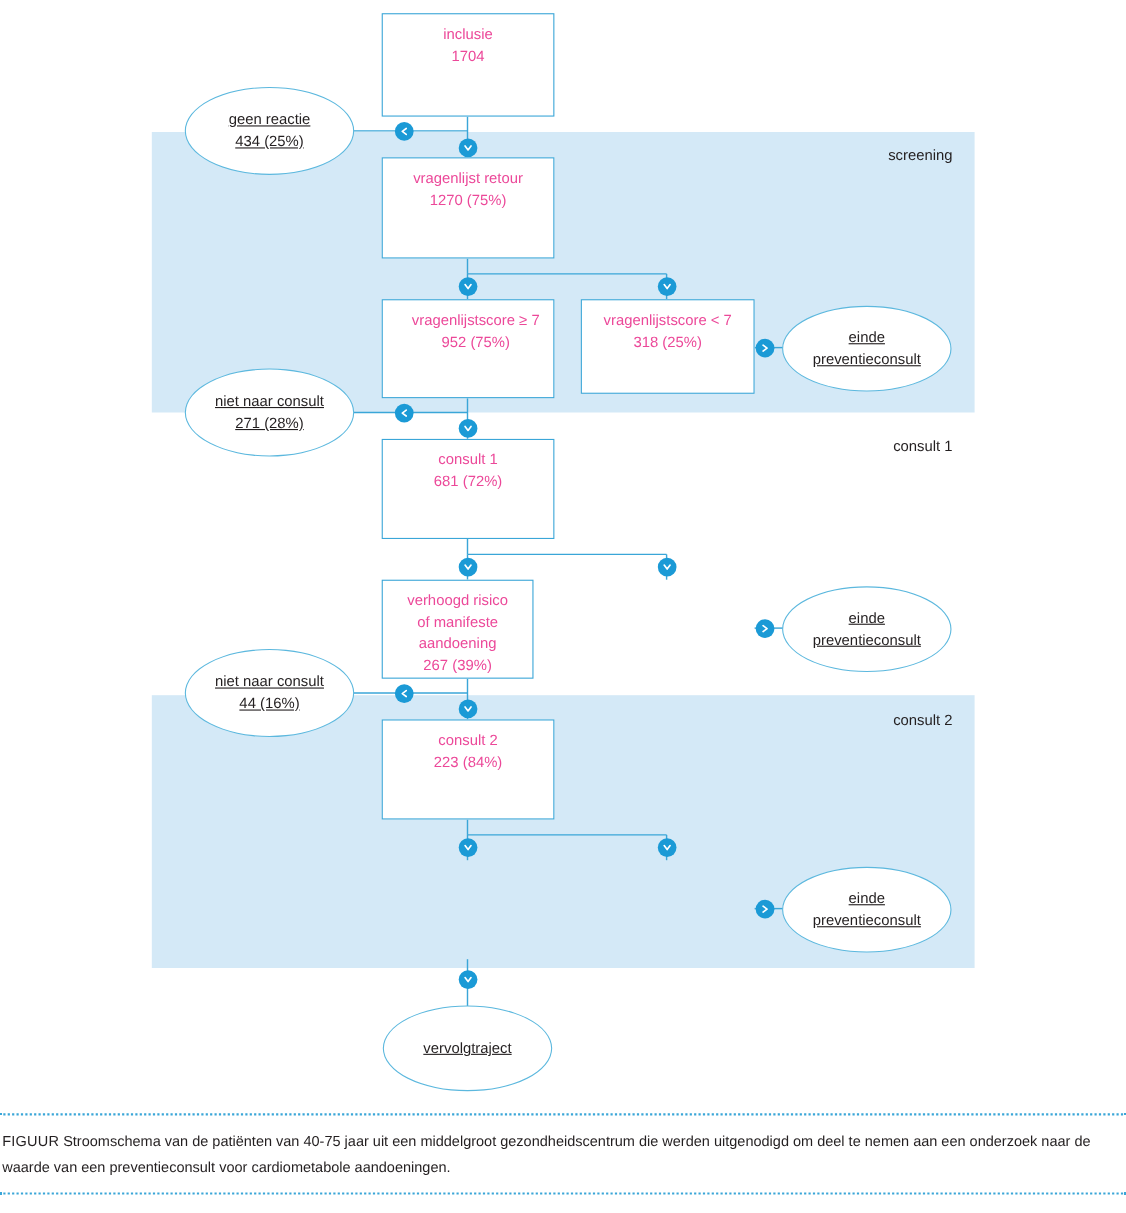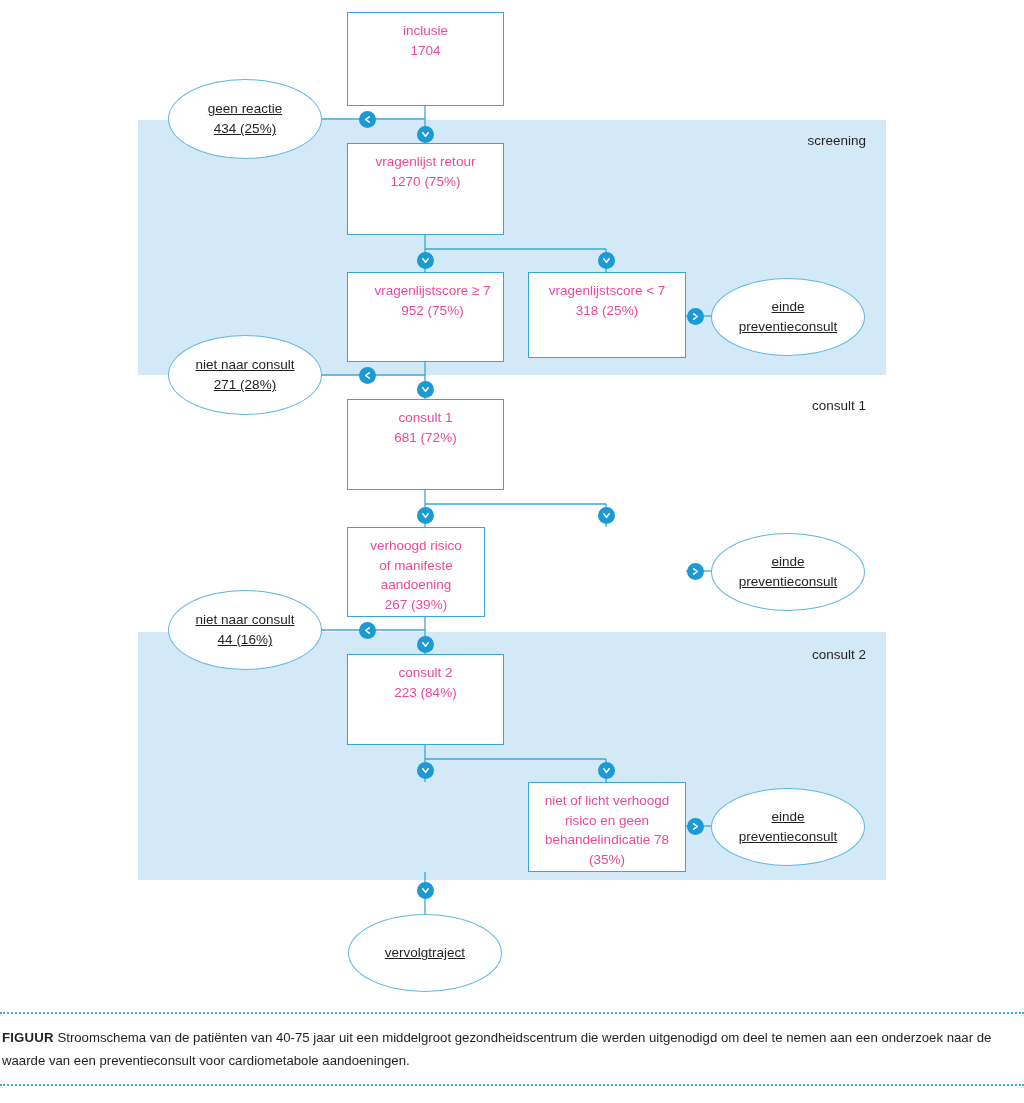--- a/index.html
+++ b/index.html
@@ -99,21 +99,21 @@
     border-top: 2px dotted #3aa6d8;
     margin: 0 0 0 0;
   }
   #caption {
     padding: 13px 4px 12px 2px;
     font-size: 13.2px;
     line-height: 1.72;
     color: #231f20;
   }
   #caption .lead {
-    font-weight: bold;
+    font-weight: normal;
     letter-spacing: 0.2px;
     margin-top: 32px;
   }
 </style>
 </head>
 <body>
 
 <div id="page">
 
   <div class="band" style="left:138px; top:120px; width:748px; height:255px;"></div>
@@ -271,26 +271,20 @@
 aandoening</span>
 <span>267 (39%)</span></div>
   </div>
 
 
   <div class="node" style="left:347px; top:654px; width:157px; height:91px;">
     <div class="txt"><span>consult 2</span><br><span>223 (84%)</span></div>
   </div>
 
 
-  <div class="node" style="left:528px; top:782px; width:158px; height:90px;">
-    <div class="txt"><span>niet of licht verhoogd
-risico en geen
-behandelindicatie 78</span>
-<span>(35%)</span></div>
-  </div>
 
   <div class="ellipse" style="left:168px; top:79px; width:154px; height:80px;">
     <div class="txt"><span>geen reactie</span><br><span>434 (25%)</span></div>
   </div>
 
   <div class="ellipse" style="left:168px; top:335px; width:154px; height:80px;">
     <div class="txt"><span>niet naar consult</span><br><span>271 (28%)</span></div>
   </div>
 
   <div class="ellipse" style="left:168px; top:590px; width:154px; height:80px;">

